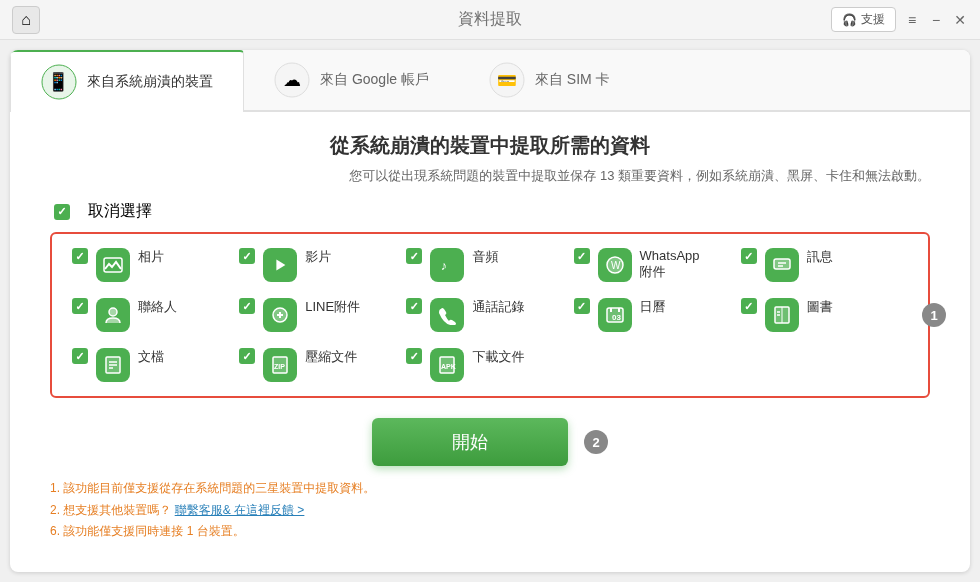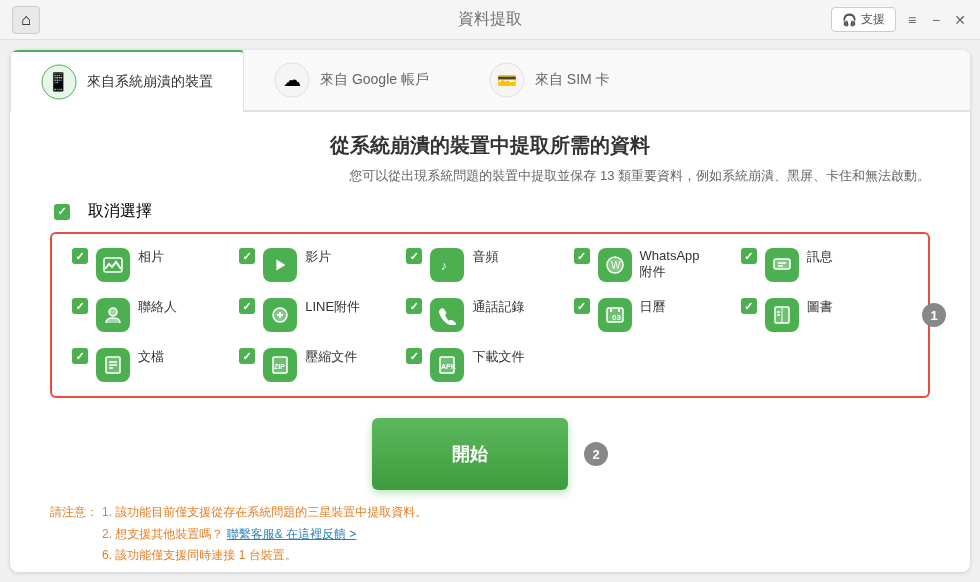--- a/index.html
+++ b/index.html
@@ -189,23 +189,23 @@
       justify-content: center;
       gap: 16px;
       margin-bottom: 12px;
       position: relative;
     }
     .start-btn {
       background: linear-gradient(180deg, #5cb85c, #3d9c3d);
       color: white;
       border: none;
       border-radius: 6px;
-      padding: 24px 80px;
+      padding: 12px 80px;
       font-size: 18px;
-      font-weight: bold;
+      font-weight: normal;
       cursor: pointer;
       box-shadow: 0 3px 8px rgba(76,175,80,0.4);
     }
     .step-badge2 {
       width: 24px; height: 24px;
       background: #888;
       border-radius: 50%;
       color: white;
       display: flex; align-items: center; justify-content: center;
       font-size: 13px;
@@ -444,21 +444,20 @@
 
       <div class="step-badge">1</div>
     </div>
 
     <div class="start-row">
       <button class="start-btn">開始</button>
       <div class="step-badge2">2</div>
     </div>
 
     <div class="notes">
-      <span class="notes-label">請注意：</span>
       <div>
         <div>1. 該功能目前僅支援從存在系統問題的三星裝置中提取資料。</div>
         <div>
           <span>2. 想支援其他裝置嗎？</span>
           <span class="notes-link">聯繫客服&amp; 在這裡反饋 &gt;</span>
         </div>
         <div>6. 該功能僅支援同時連接 1 台裝置。</div>
       </div>
     </div>
   </div>

